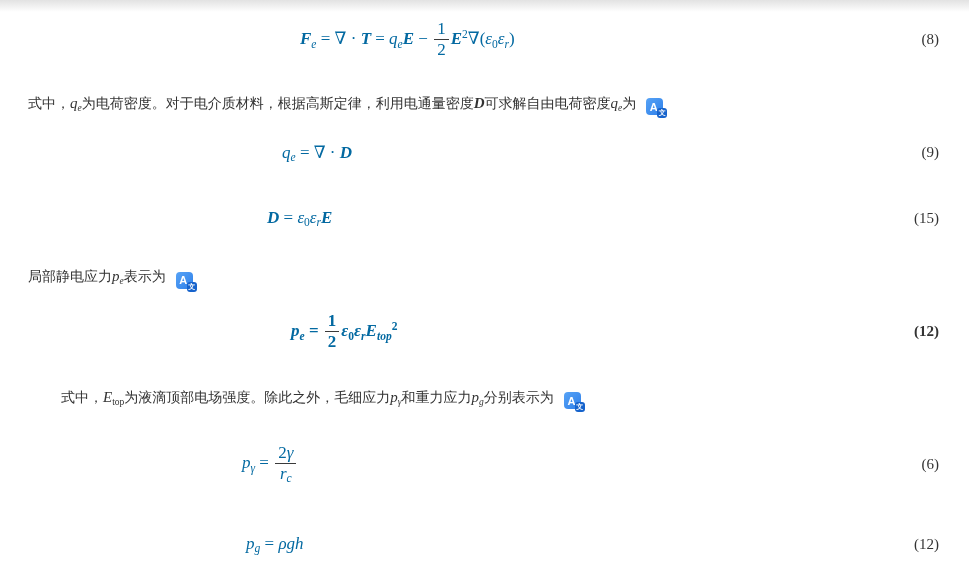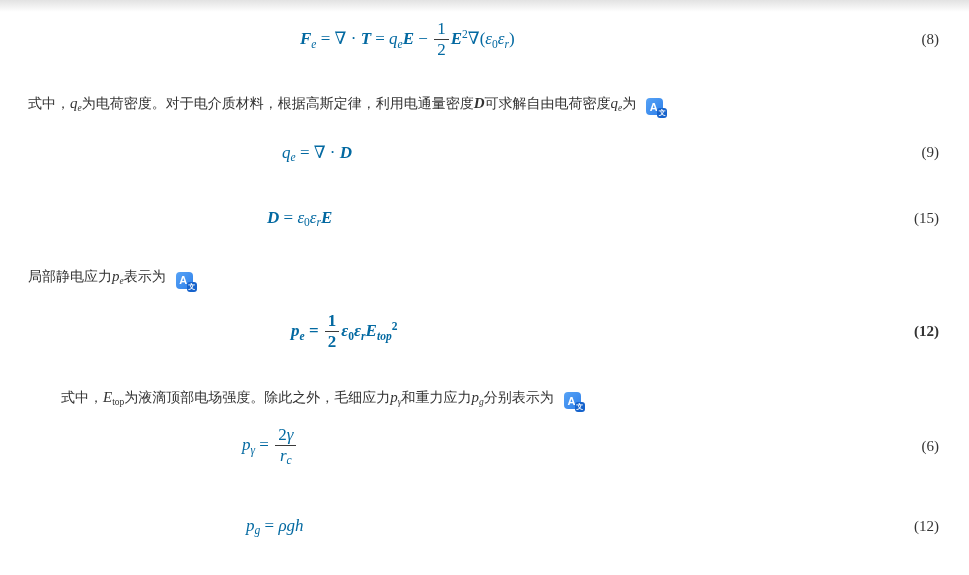--- a/index.html
+++ b/index.html
@@ -23,21 +23,21 @@
   }
   .eq-num {
     margin-left: auto; padding-right: 30px;
     font-family: "Liberation Serif", "DejaVu Serif", serif;
     font-size: 15px; color: #333333;
   }
   .eq8  { margin-top: 8px;  padding-left: 300px; }
   .eq9  { margin-top: 24px; padding-left: 272px; margin-left: 10px; }
   .eq10 { margin-top: 44px; padding-left: 267px; }
   .eq11 { margin-top: 21px; padding-left: 291px; font-weight: bold; }
-  .eq12 { margin-top: 14px; padding-left: 242px; }
+  .eq12 { margin-top: 32px; padding-left: 242px; }
   .eq13 { margin-top: 49px; padding-left: 246px; }
   
   .para {
     margin: 0; padding-left: 28px; 
     font-size: 14px; line-height: 20px; color: #333333;
   }
   .p1 { margin-top: 34px; }
   .p2 { margin-top: 37px; }
   .p3 { margin-top: 36px; margin-left: 33px; }
   

